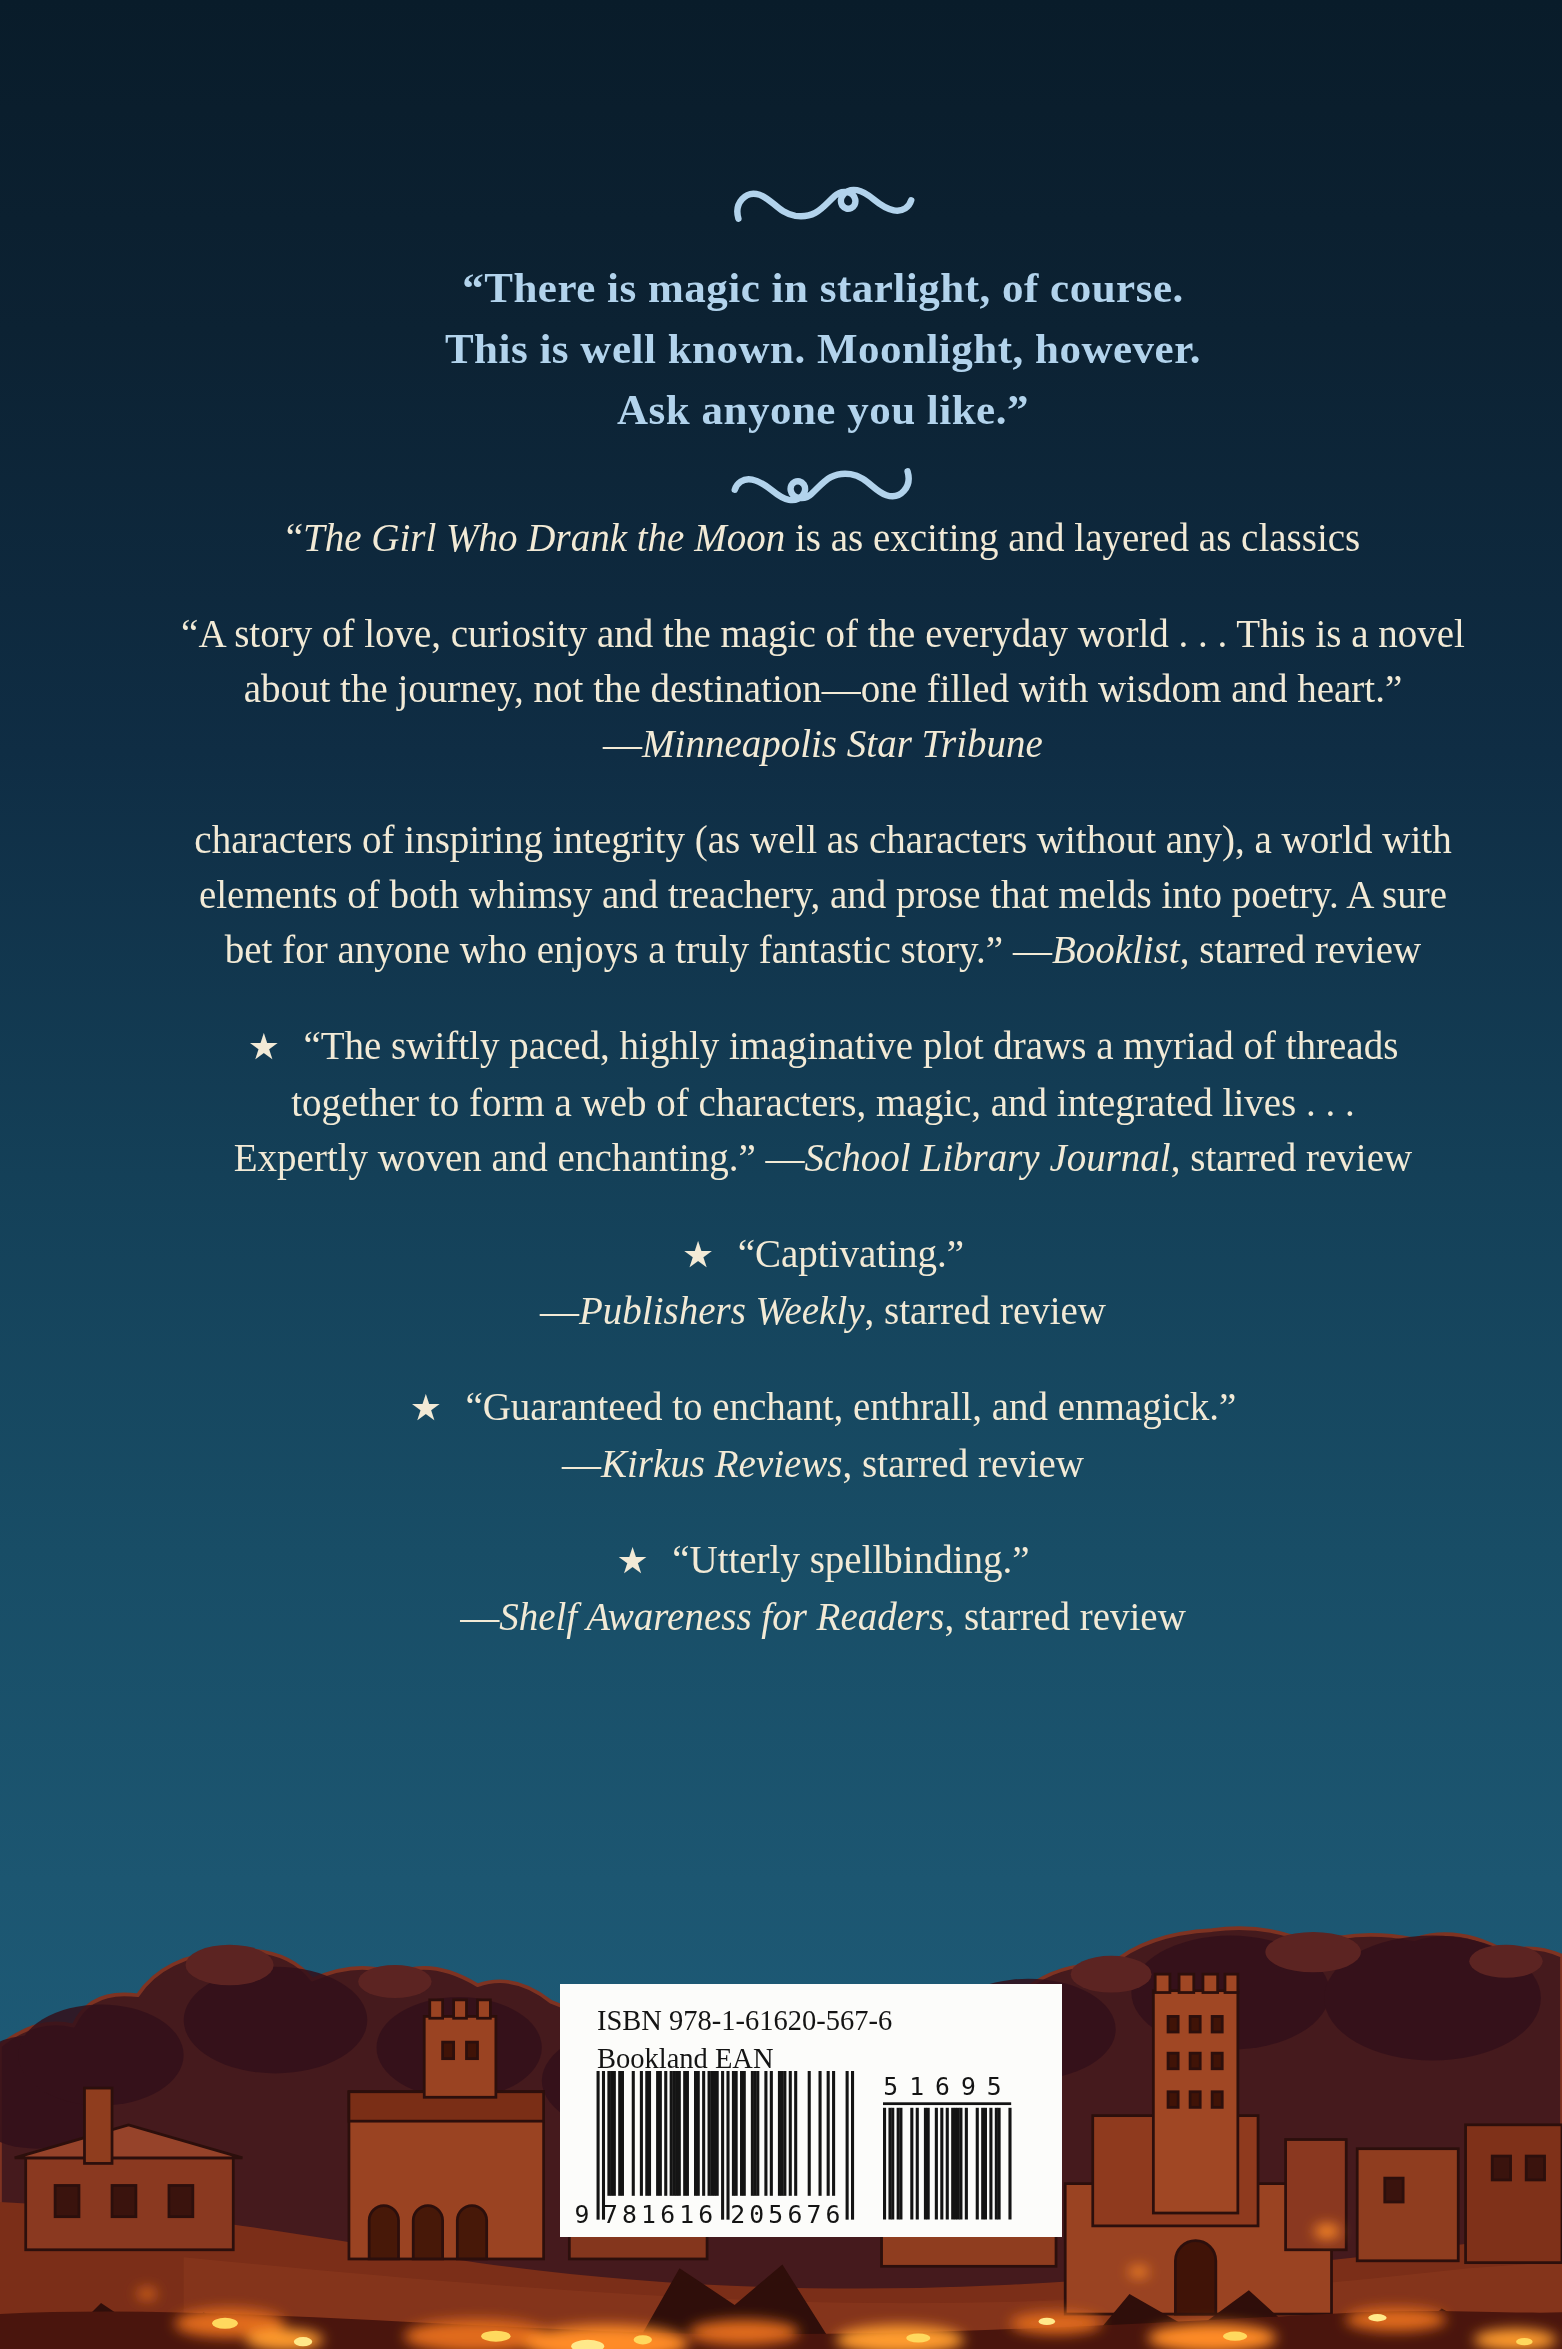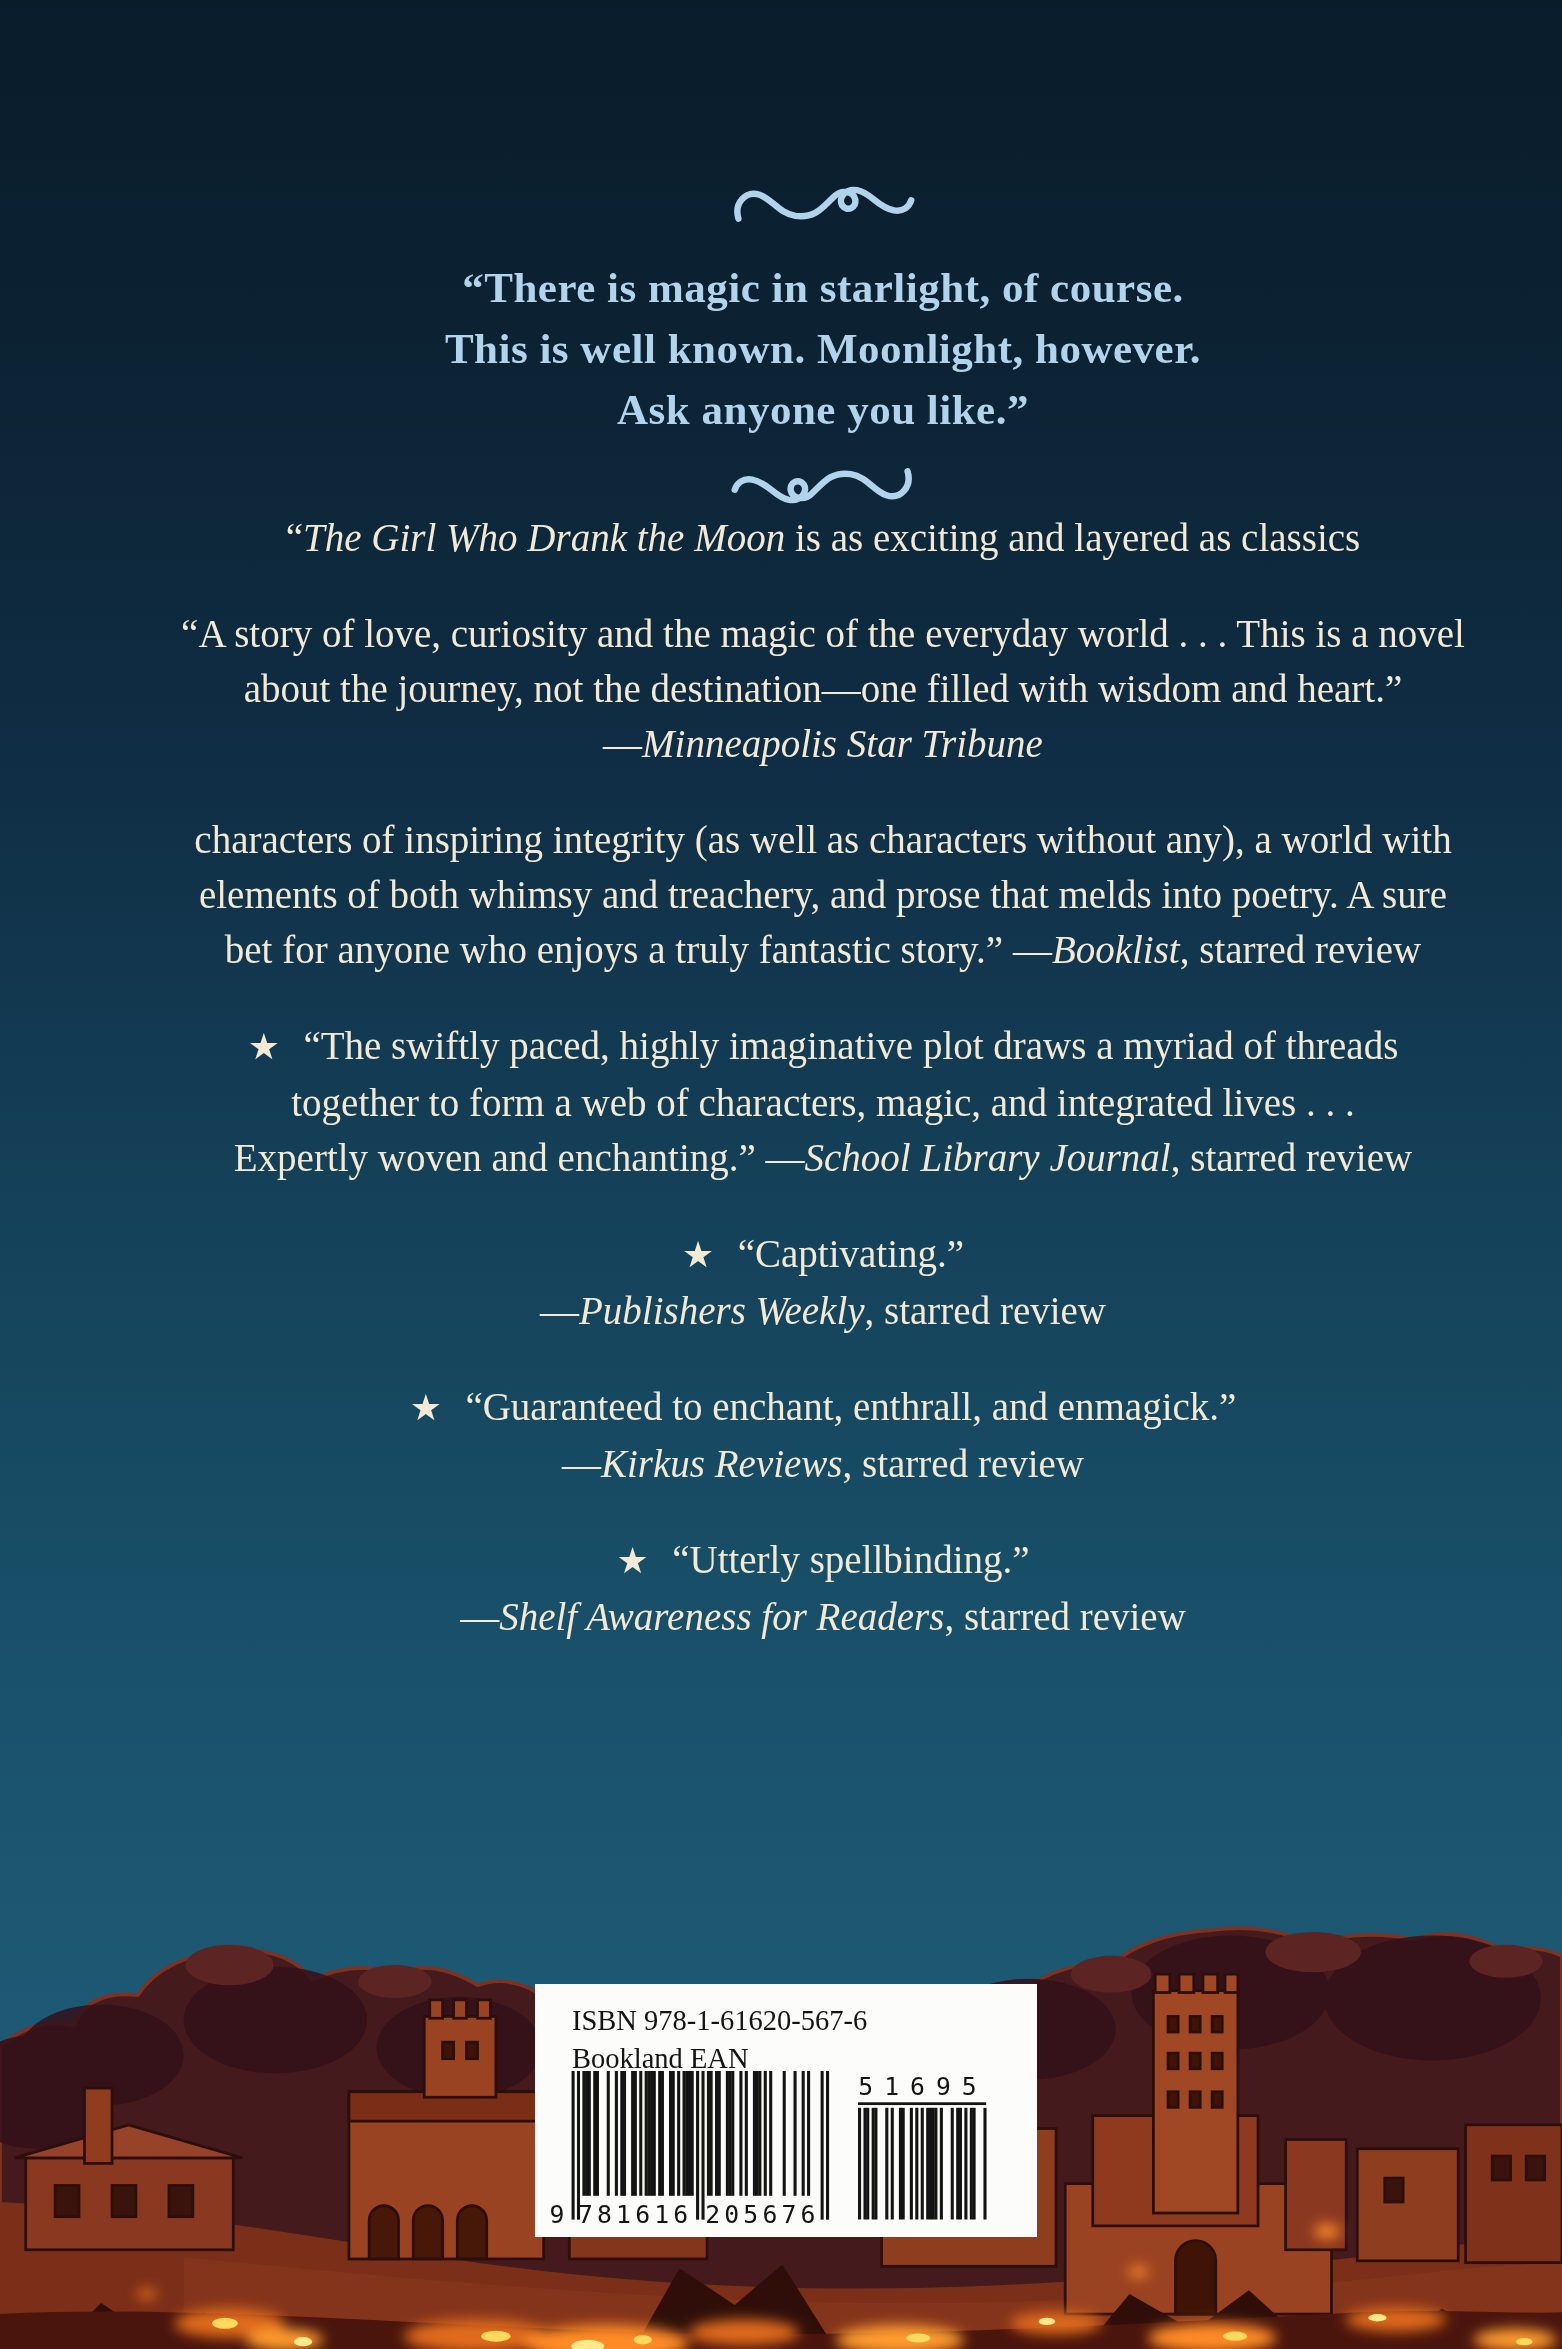--- a/index.html
+++ b/index.html
@@ -16,21 +16,21 @@
     margin-top:20px;text-align:center;color:#b2d3ec;
     font-size:43px;line-height:61px;font-weight:bold;letter-spacing:0.5px;
   }
   .reviews{text-align:center;color:#f2ead6;font-size:39px;line-height:55px;}
   .review{margin:0 auto 41px auto;}
   .rline{white-space:nowrap;}
   .it{font-style:italic;}
   .star{font-size:.92em;letter-spacing:7.3px;}
   .scene{position:absolute;left:0;bottom:0;width:1562px;height:441px;display:block;}
   .barcode-box{
-    position:absolute;left:535px;top:1984px;width:502px;height:253px;
+    position:absolute;left:560px;top:1984px;width:502px;height:253px;
     background:#fcfcfa;z-index:5;
   }
   .bb-meta{
     position:absolute;left:37px;top:18.4px;color:#141414;
     font-size:28.5px;line-height:38px;font-family:"Liberation Serif",serif;
   }
   .bc-main{position:absolute;left:9.2px;top:87px;}
   .bc-addon{position:absolute;left:323px;top:87px;}
   .bc-digit{font-family:"DejaVu Sans Mono",monospace;fill:#141414;}
 </style>

